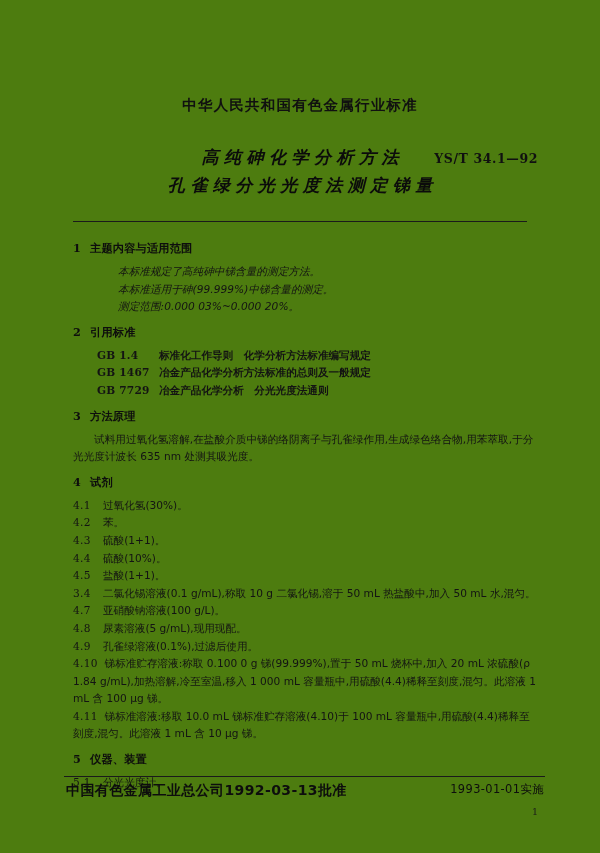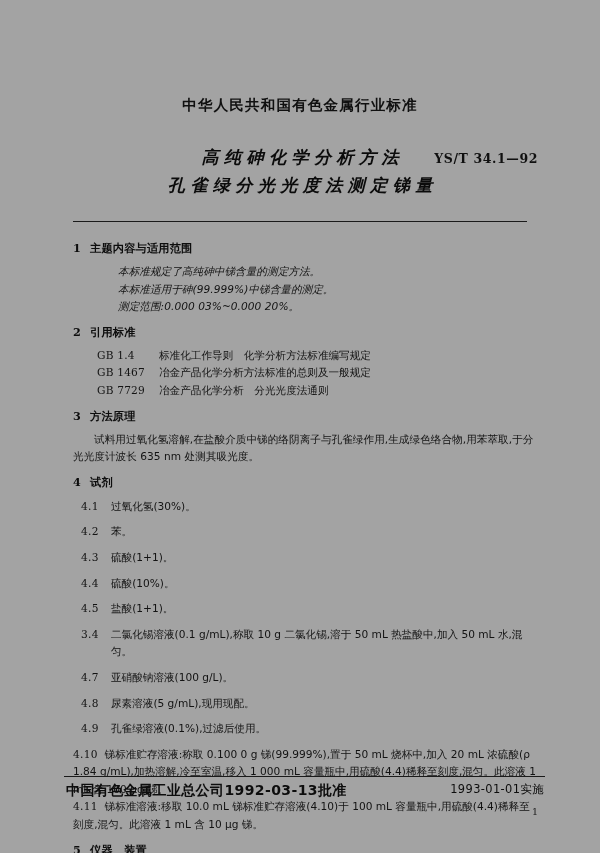--- a/index.html
+++ b/index.html
@@ -11,21 +11,21 @@
     width: 600px;
     height: 853px;
     position: relative;
     font-family: "DejaVu Sans", "Liberation Sans", sans-serif;
     color: #0c0c0c;
     overflow: hidden;
   }
   .page {
     position: absolute;
     inset: 0;
-    background: #a3a3a3;
+    background: #4d7c0f;
   }
 
   
   .masthead {
     position: absolute;
     left: 0; right: 0;
     top: 96px;
     text-align: center;
   }
   .org-line {
@@ -106,38 +106,39 @@
     margin: 0;
     letter-spacing: 0.05px;
   }
   .p.indent { text-indent: 21px; }
   .p.pad { padding-left: 24px; font-style: italic; }
 
   .item {
     font-size: 10.6px;
     line-height: 17.6px;
     color: #131313;
-    margin: 8px;
+    margin: 0;
     display: flex;
     align-items: flex-start;
   }
   .item .lbl {
     font-family: "DejaVu Serif", "Liberation Serif", serif;
     flex: 0 0 auto;
     min-width: 30px;
     letter-spacing: 0.3px;
   }
   .item .txt { flex: 1 1 auto; }
 
   .ref {
     font-size: 10.6px;
     line-height: 17.6px;
     color: #131313;
     padding-left: 24px;
     display: flex;
+    font-weight: bold;
   }
   .ref .code {
     font-family: "DejaVu Serif", "Liberation Serif", serif;
     flex: 0 0 62px;
     letter-spacing: 0.2px;
   }
   .ref .desc { flex: 1 1 auto; }
 
   .para-hang {
     font-size: 10.6px;

